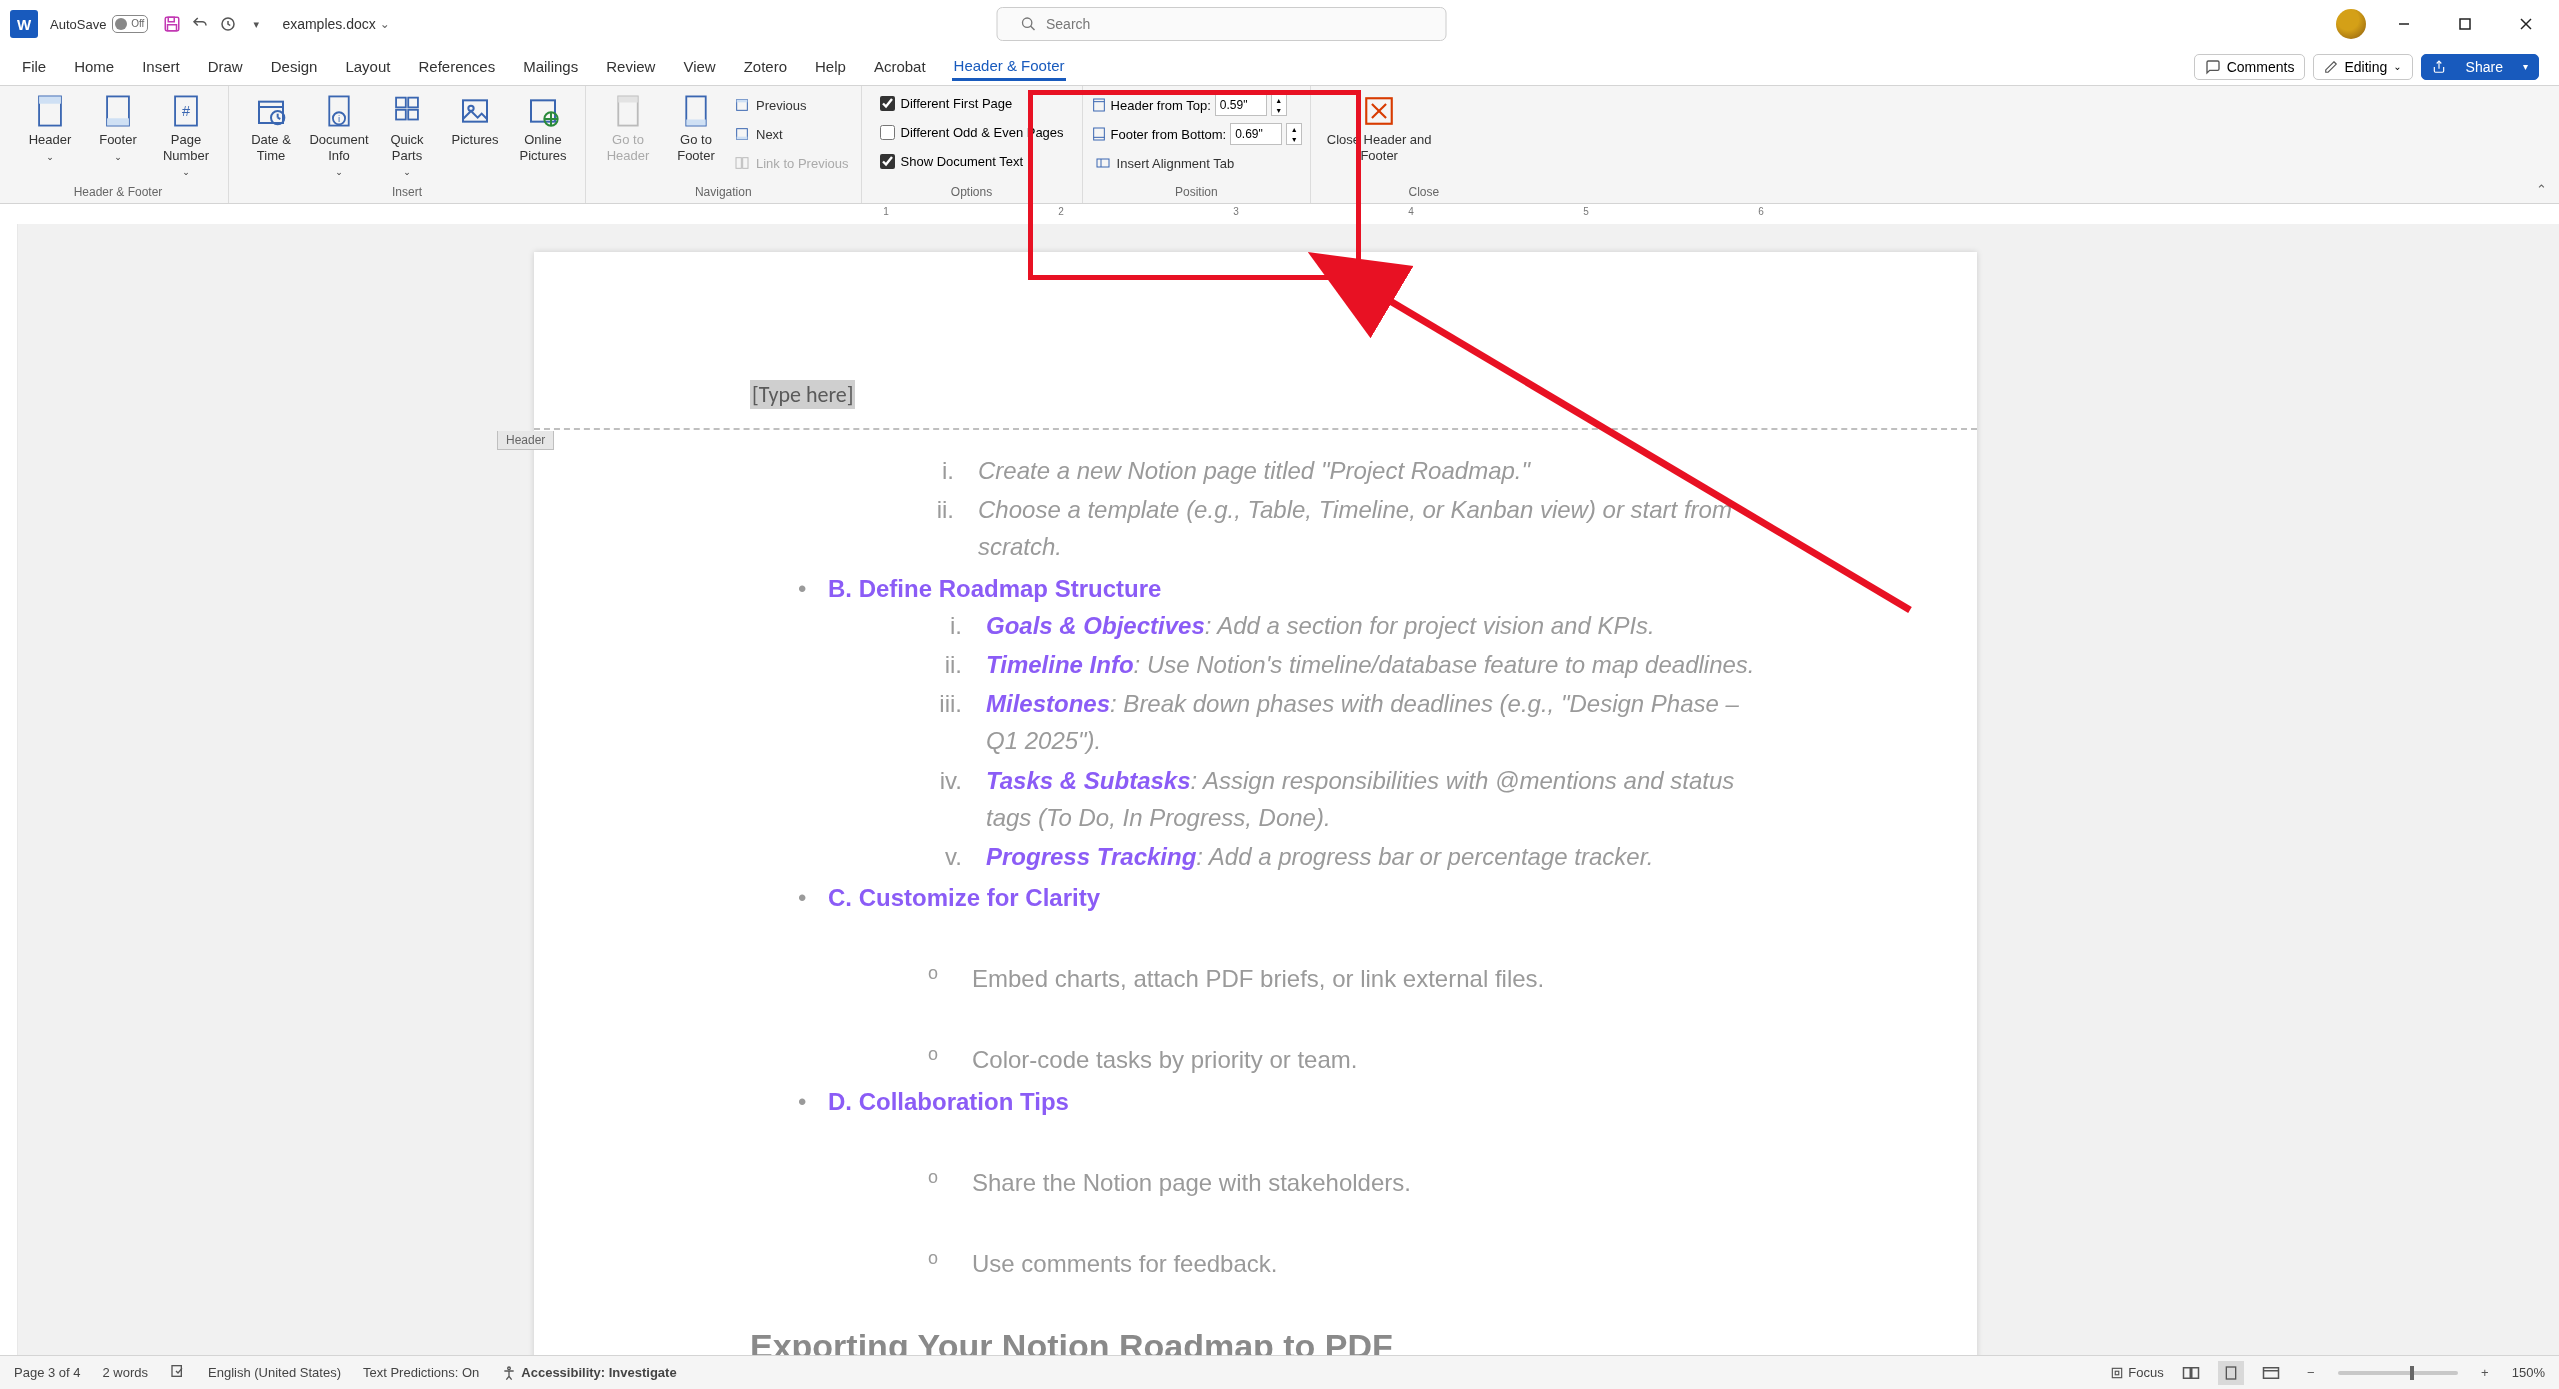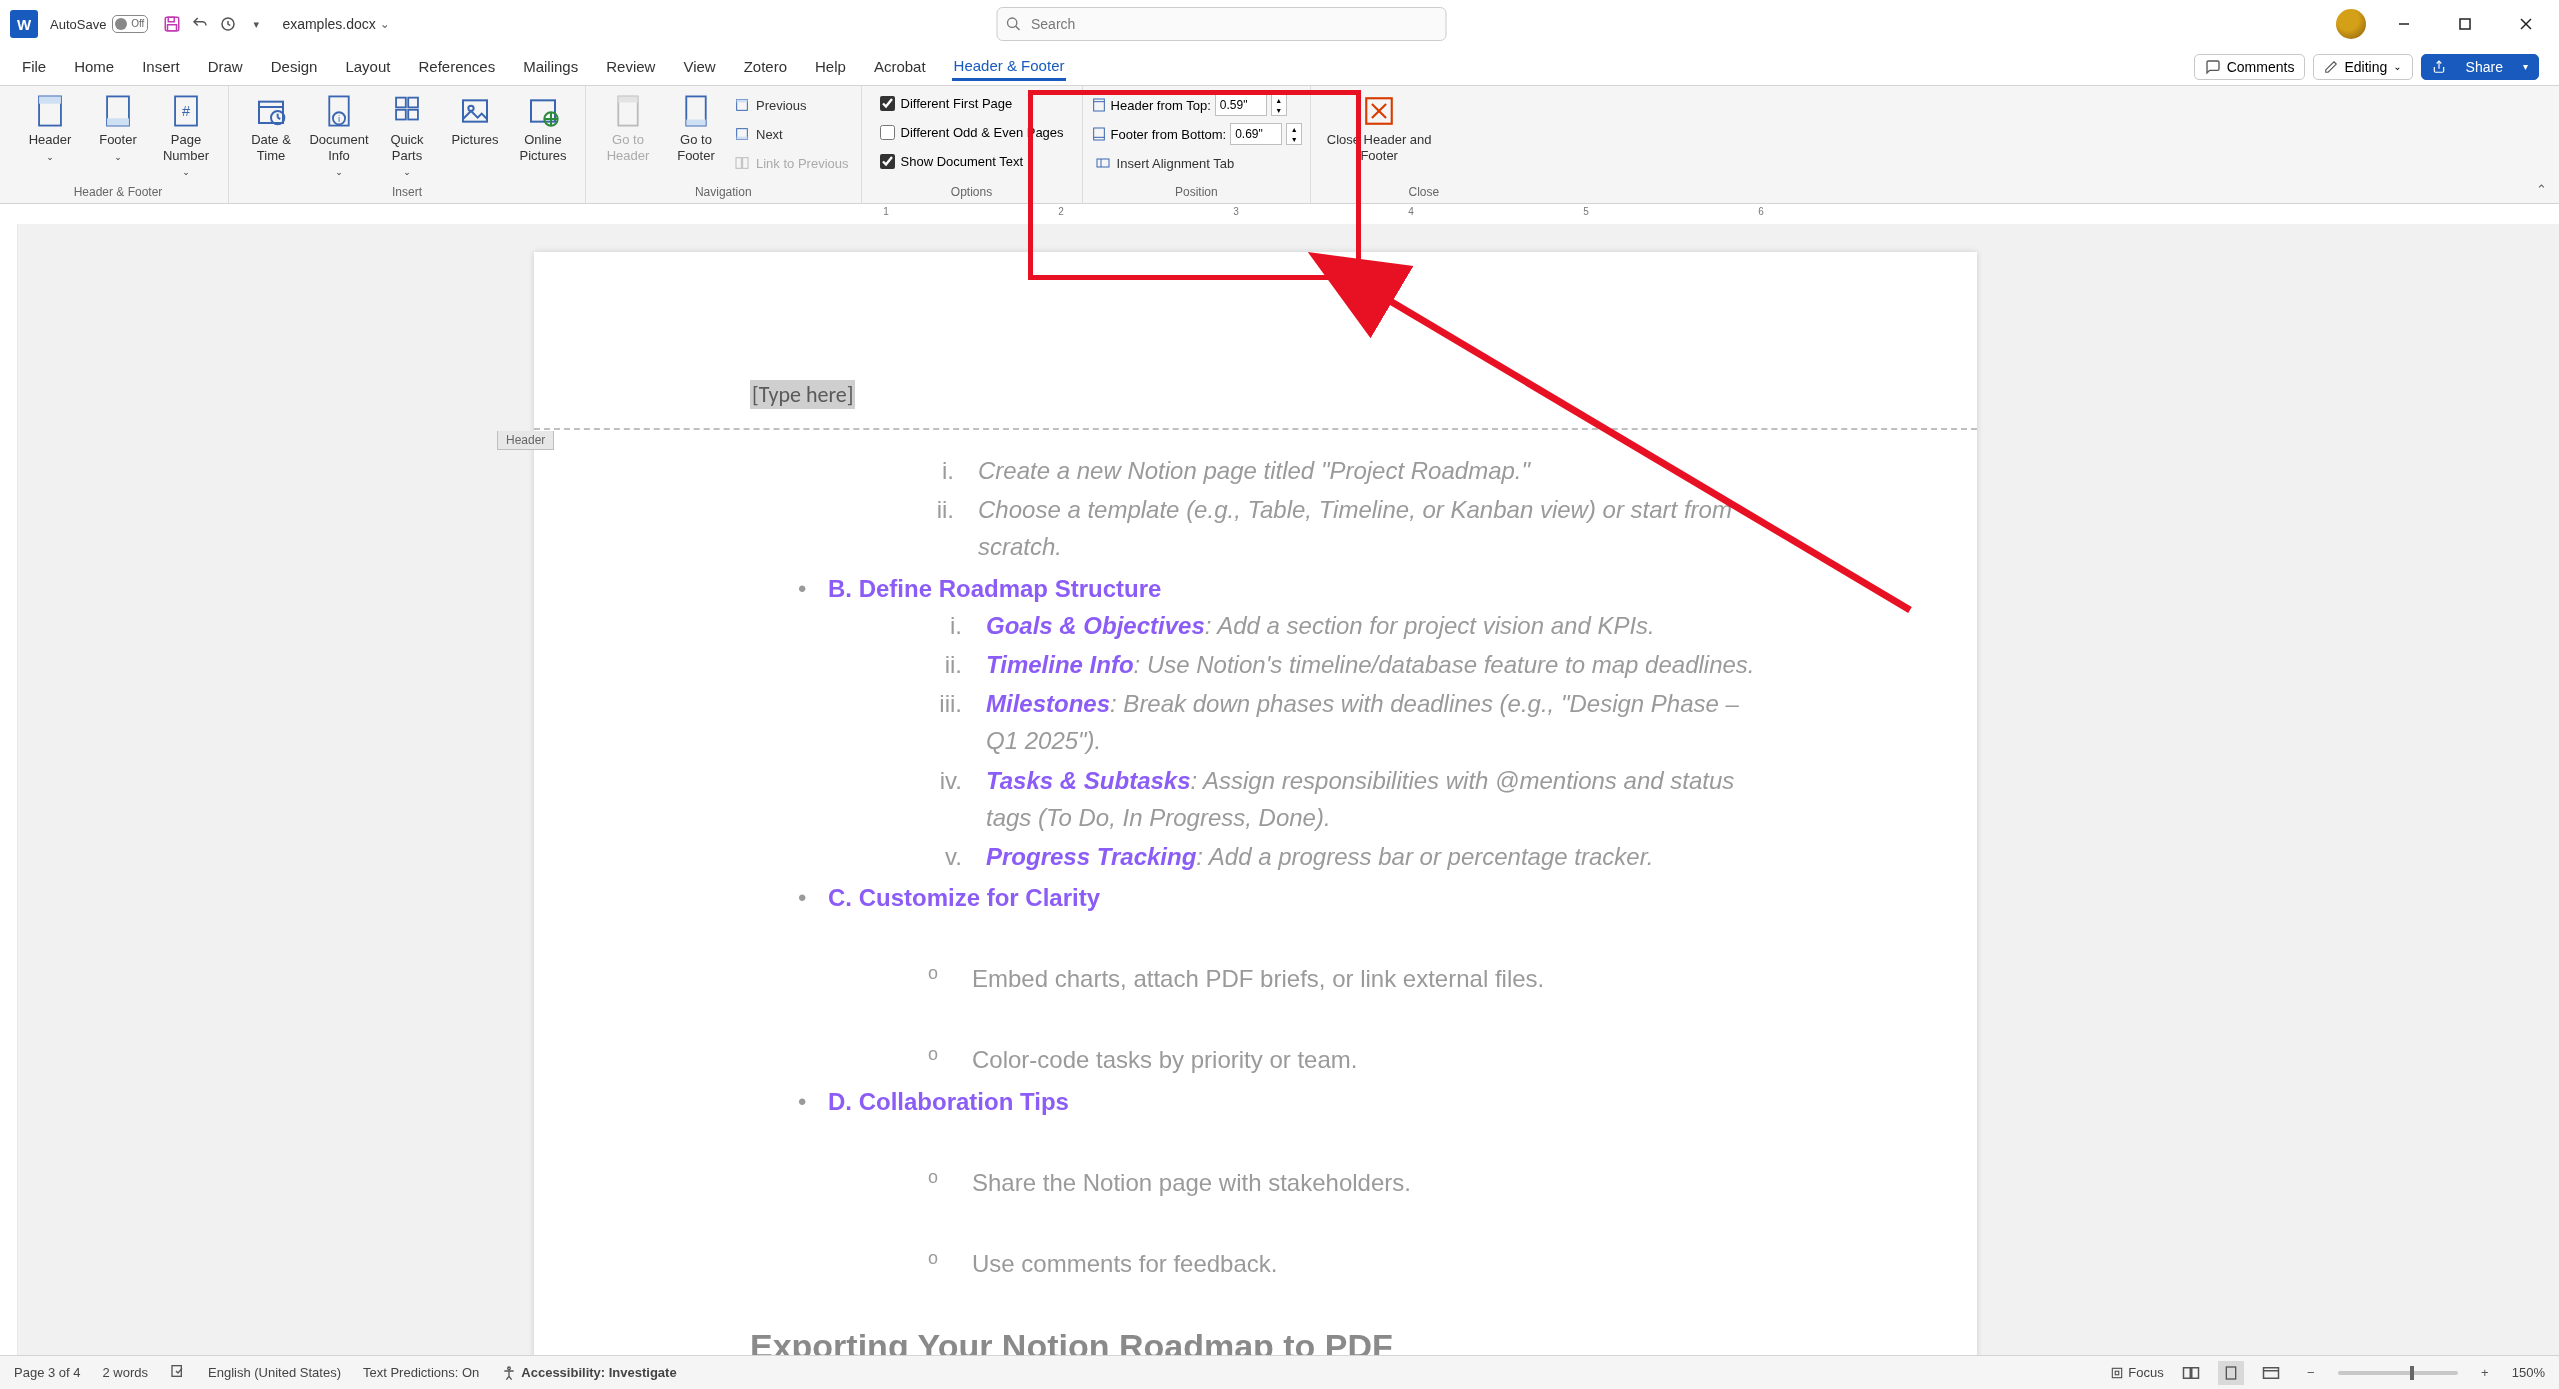--- a/index.html
+++ b/index.html
@@ -7,21 +7,21 @@
 
 
 .titlebar { height: 48px; background: #fff; display: flex; align-items: center; padding: 0 10px; position: relative; }
 .word-icon { width: 28px; height: 28px; background: #185abd; color: #fff; display: flex; align-items: center; justify-content: center; font-weight: bold; font-size: 15px; border-radius: 3px; margin-right: 12px; }
 .autosave { display: flex; align-items: center; gap: 6px; font-size: 13px; color: #333; margin-right: 10px; }
 .toggle { width: 36px; height: 18px; border: 1px solid #888; border-radius: 5px; background: #fff; position: relative; }
 .toggle::after { content: ""; width: 12px; height: 12px; background: #888; border-radius: 50%; position: absolute; top: 2px; left: 2px; }
 .toggle-label { font-size: 10px; position: absolute; right: 3px; top: 2px; color: #666; }
 .qat-btn { width: 28px; height: 28px; display: flex; align-items: center; justify-content: center; color: #6b3fa0; background: none; border: none; cursor: pointer; }
 .filename { font-size: 14px; color: #333; margin-left: 12px; display: flex; align-items: center; gap: 4px; }
-.search-box { position: absolute; left: 50%; transform: translateX(-63%); width: 450px; height: 34px; border: 1px solid #ccc; border-radius: 6px; display: flex; align-items: center; padding: 0 8px; gap: 10px; color: #777; font-size: 14px; background: #fafafa; }
+.search-box { position: absolute; left: 50%; transform: translateX(-63%); width: 450px; height: 34px; border: 1px solid #ccc; border-radius: 6px; display: flex; align-items: center; padding: 0 23px; gap: 10px; color: #777; font-size: 14px; background: #fafafa; }
 .titlebar-right { margin-left: auto; display: flex; align-items: center; gap: 15px; }
 .avatar { width: 30px; height: 30px; border-radius: 50%; background: radial-gradient(circle at 40% 35%, #d4a017 0 40%, #8a5a0f 100%); }
 .win-btn { width: 46px; height: 30px; display: flex; align-items: center; justify-content: center; color: #222; background: none; border: none; cursor: pointer; }
 
 
 .menubar { height: 38px; display: flex; align-items: center; padding: 0 20px; gap: 24px; font-size: 15px; color: #333; border-bottom: 1px solid #d4d4d4; }
 .menu-item { cursor: pointer; padding: 4px 2px; }
 .menu-item.active { color: #185abd; border-bottom: 3px solid #185abd; font-weight: 400; }
 .menubar-right { margin-left: auto; display: flex; gap: 8px; }
 .pill-btn { border: 1px solid #c8c8c8; background: #fff; border-radius: 5px; padding: 4px 10px; font-size: 14px; display: flex; align-items: center; gap: 6px; cursor: pointer; }

